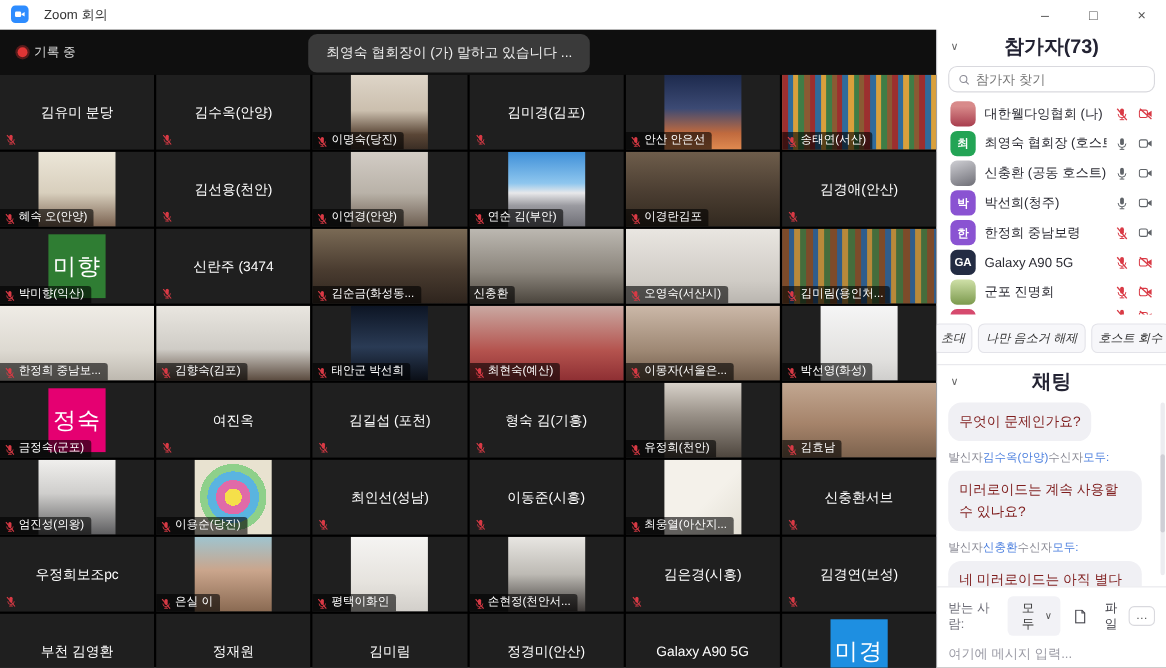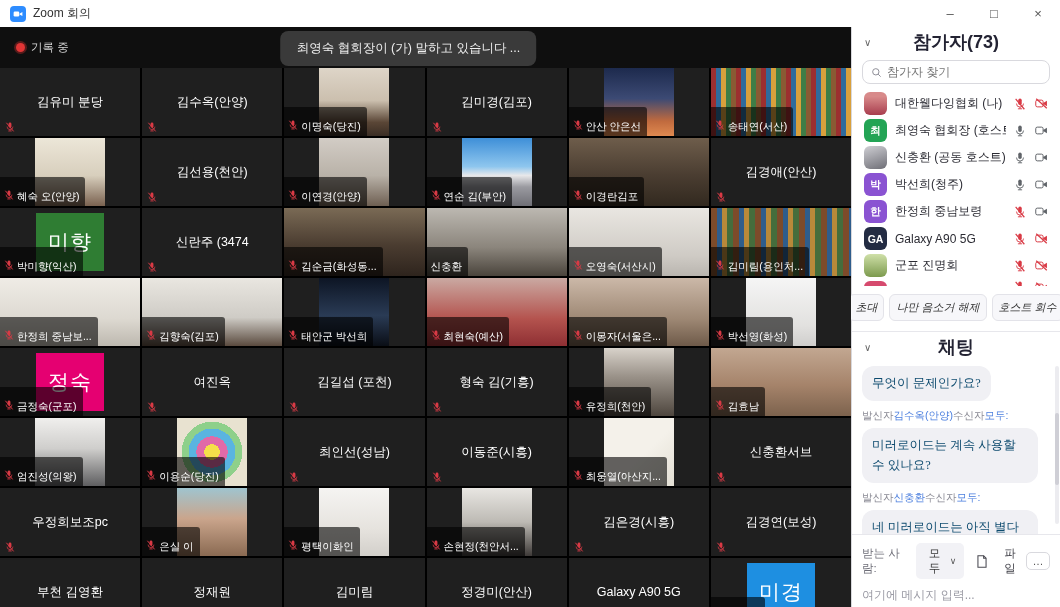--- a/index.html
+++ b/index.html
@@ -1,44 +1,44 @@
 <!DOCTYPE html>
 <html><head>
 <meta charset="utf-8">
 <style>
   *{margin:0;padding:0;box-sizing:border-box;font-family:"Liberation Sans","DejaVu Sans",sans-serif;}
   body{background:#777;}
   .window{width:1060px;height:607px;background:#fff;position:relative;overflow:hidden;}
 
   
   .titlebar{height:27px;background:#fff;display:flex;align-items:center;justify-content:space-between;}
-  .tb-left{display:flex;align-items:flex-end;gap:7px;padding-left:10px;}
+  .tb-left{display:flex;align-items:flex-start;gap:14px;padding-left:10px;}
   .app-ico{width:16px;height:16px;border-radius:4px;background:#2d8cff;display:flex;align-items:center;justify-content:center;flex:none;}
   .tb-title{font-size:12px;color:#333;}
   .win-controls{display:flex;height:100%;}
   .win-btn{width:44px;height:100%;display:flex;align-items:center;justify-content:center;font-size:13px;color:#555;background:none;border:none;cursor:pointer;}
 
   
   .content{display:flex;height:580px;}
   .main{width:851px;background:#0f0f0f;display:flex;flex-direction:column;position:relative;}
   .topstrip{height:41px;position:relative;flex:none;border-radius:13px;}
   .rec{position:absolute;left:16px;top:13px;display:flex;gap:6px;align-items:center;}
   .rec-dot{width:9px;height:9px;border-radius:50%;background:#e03535;box-shadow:0 0 0 2px rgba(224,53,53,.35);}
   .rec-label{font-size:11.5px;color:#d9d9d9;}
   .notice{position:absolute;left:48%;top:4px;transform:translateX(-50%);background:#3a3a3a;color:#efefef;font-size:12.5px;padding:9px 16px;border-radius:8px;white-space:nowrap;}
 
   
   .grid{display:grid;grid-template-columns:repeat(6,1fr);grid-auto-rows:68px;gap:2px;background:#000;flex:none;}
   .tile{position:relative;background:#1f1f1f;overflow:hidden;cursor:pointer;}
   .tname{position:absolute;inset:0;display:flex;align-items:center;justify-content:center;color:#fff;font-size:12.5px;padding:0 4px;text-align:center;}
   .tmic{position:absolute;left:5px;bottom:4px;line-height:0;}
-  .tlabel{position:absolute;left:0;bottom:0;background:rgba(0,0,0,.6);color:#fff;font-size:10.5px;padding:13px 6px 2px 4px;display:flex;align-items:flex-start;gap:3px;max-width:100%;white-space:nowrap;overflow:hidden;border-radius:0 3px 0 0;}
+  .tlabel{position:absolute;left:0;bottom:0;background:rgba(0,0,0,.6);color:#fff;font-size:10.5px;padding:0 6px 2px 4px;display:flex;align-items:flex-end;gap:3px;max-width:100%;white-space:nowrap;overflow:hidden;border-radius:0 3px 0 0;}
   .scene{position:absolute;inset:0;}
   .tile.portrait .scene{left:25%;right:25%;}
-  .card{position:absolute;top:50%;left:50%;transform:translate(-50%,-50%);width:68px;height:58px;display:flex;align-items:center;justify-content:center;color:#fff;font-size:21px;letter-spacing:1px;}
+  .card{position:absolute;top:50%;left:50%;transform:translate(-50%,-50%);width:52px;height:58px;display:flex;align-items:center;justify-content:center;color:#fff;font-size:21px;letter-spacing:1px;}
 
   
   .sc-person-curtain{background:linear-gradient(180deg,#ded5c8 0%,#cbbfae 48%,#5a4636 80%,#3a2d24 100%);}
   .sc-sunset{background:linear-gradient(180deg,#1d2a4d 0%,#3c4a74 45%,#c06a3e 78%,#e08a50 100%);}
   .sc-bookshelf{background:repeating-linear-gradient(90deg,#9c2f2f 0 5px,#2f6b9c 5px 10px,#d9a03c 10px 15px,#3f7d46 15px 20px,#8a5a33 20px 25px),#7a4f2a;}
   .sc-person-board{background:linear-gradient(180deg,#ece6d8 0%,#d8cfbd 55%,#7a6250 100%);}
   .sc-person-room{background:linear-gradient(180deg,#d2ccc5 0%,#b9b2a8 55%,#6e5f52 100%);}
   .sc-road{background:linear-gradient(180deg,#3e8fd8 0%,#8ec6ee 42%,#e8e8ea 55%,#9a9aa0 72%,#6f6f76 100%);}
   .sc-room-dark{background:linear-gradient(180deg,#6e5d4b 0%,#4a3d31 55%,#32291f 100%);}
   .sc-livingroom{background:linear-gradient(180deg,#7a6a55 0%,#4a3c30 55%,#2e241d 100%);}
@@ -75,21 +75,21 @@
   .av-photo-red{background:linear-gradient(180deg,#d88a8a 20%,#a83d4e 100%);}
   .av-photo-gray{background:linear-gradient(160deg,#cfcfd4 0%,#6e6e76 100%);}
   .av-photo-green{background:linear-gradient(180deg,#cfe0a8 0%,#7c9a4e 100%);}
   .pname{flex:1;color:#2b2b33;font-size:12px;white-space:nowrap;overflow:hidden;}
   .picons{display:flex;gap:9px;align-items:center;line-height:0;}
   .pbtns{display:flex;gap:5px;padding:8px 6px 10px;justify-content:center;flex:none;}
   .pbtn{background:#f7f7fa;border:1px solid #e3e3e9;border-radius:6px;font-size:11px;color:#333;padding:5px 6px;white-space:nowrap;cursor:pointer;font-style:italic;}
 
   .chat{flex:1;display:flex;flex-direction:column;border-top:1px solid #e7e7ec;position:relative;min-height:0;}
   .msgs{flex:1;padding:4px 12px 4px 10px;display:flex;flex-direction:column;gap:5px;overflow:hidden;position:relative;min-height:0;}
-  .bubble{background:#f0f0f4;border-radius:12px;padding:8px 10px;font-size:12.5px;color:#0c4a6e;width:fit-content;max-width:176px;line-height:1.55;font-family:Liberation Serif, serif;}
+  .bubble{background:#f0f0f4;border-radius:12px;padding:8px 10px;font-size:12.5px;color:#7f1d1d;width:fit-content;max-width:176px;line-height:1.55;}
   .meta{font-size:10.5px;color:#8a8a94;margin-top:3px;white-space:nowrap;}
   .meta .blue{color:#4a7ede;}
   .chat-scroll{position:absolute;right:1px;top:4px;width:4px;height:92%;background:#ececf0;border-radius:2px;}
   .chat-scroll-thumb{position:absolute;top:30%;width:4px;height:45%;background:#cfcfd6;border-radius:2px;}
 
   .chatbar{border-top:1px solid #e7e7ec;padding:8px 10px 4px;flex:none;}
   .cb-row{display:flex;align-items:center;gap:6px;}
   .to-label{color:#6e6e78;font-size:11.5px;}
   .to-btn{background:#f2f2f6;border:none;border-radius:5px;padding:3px 8px;font-size:11.5px;color:#333;display:flex;gap:5px;align-items:center;cursor:pointer;}
   .to-caret{font-size:9px;color:#555;}

